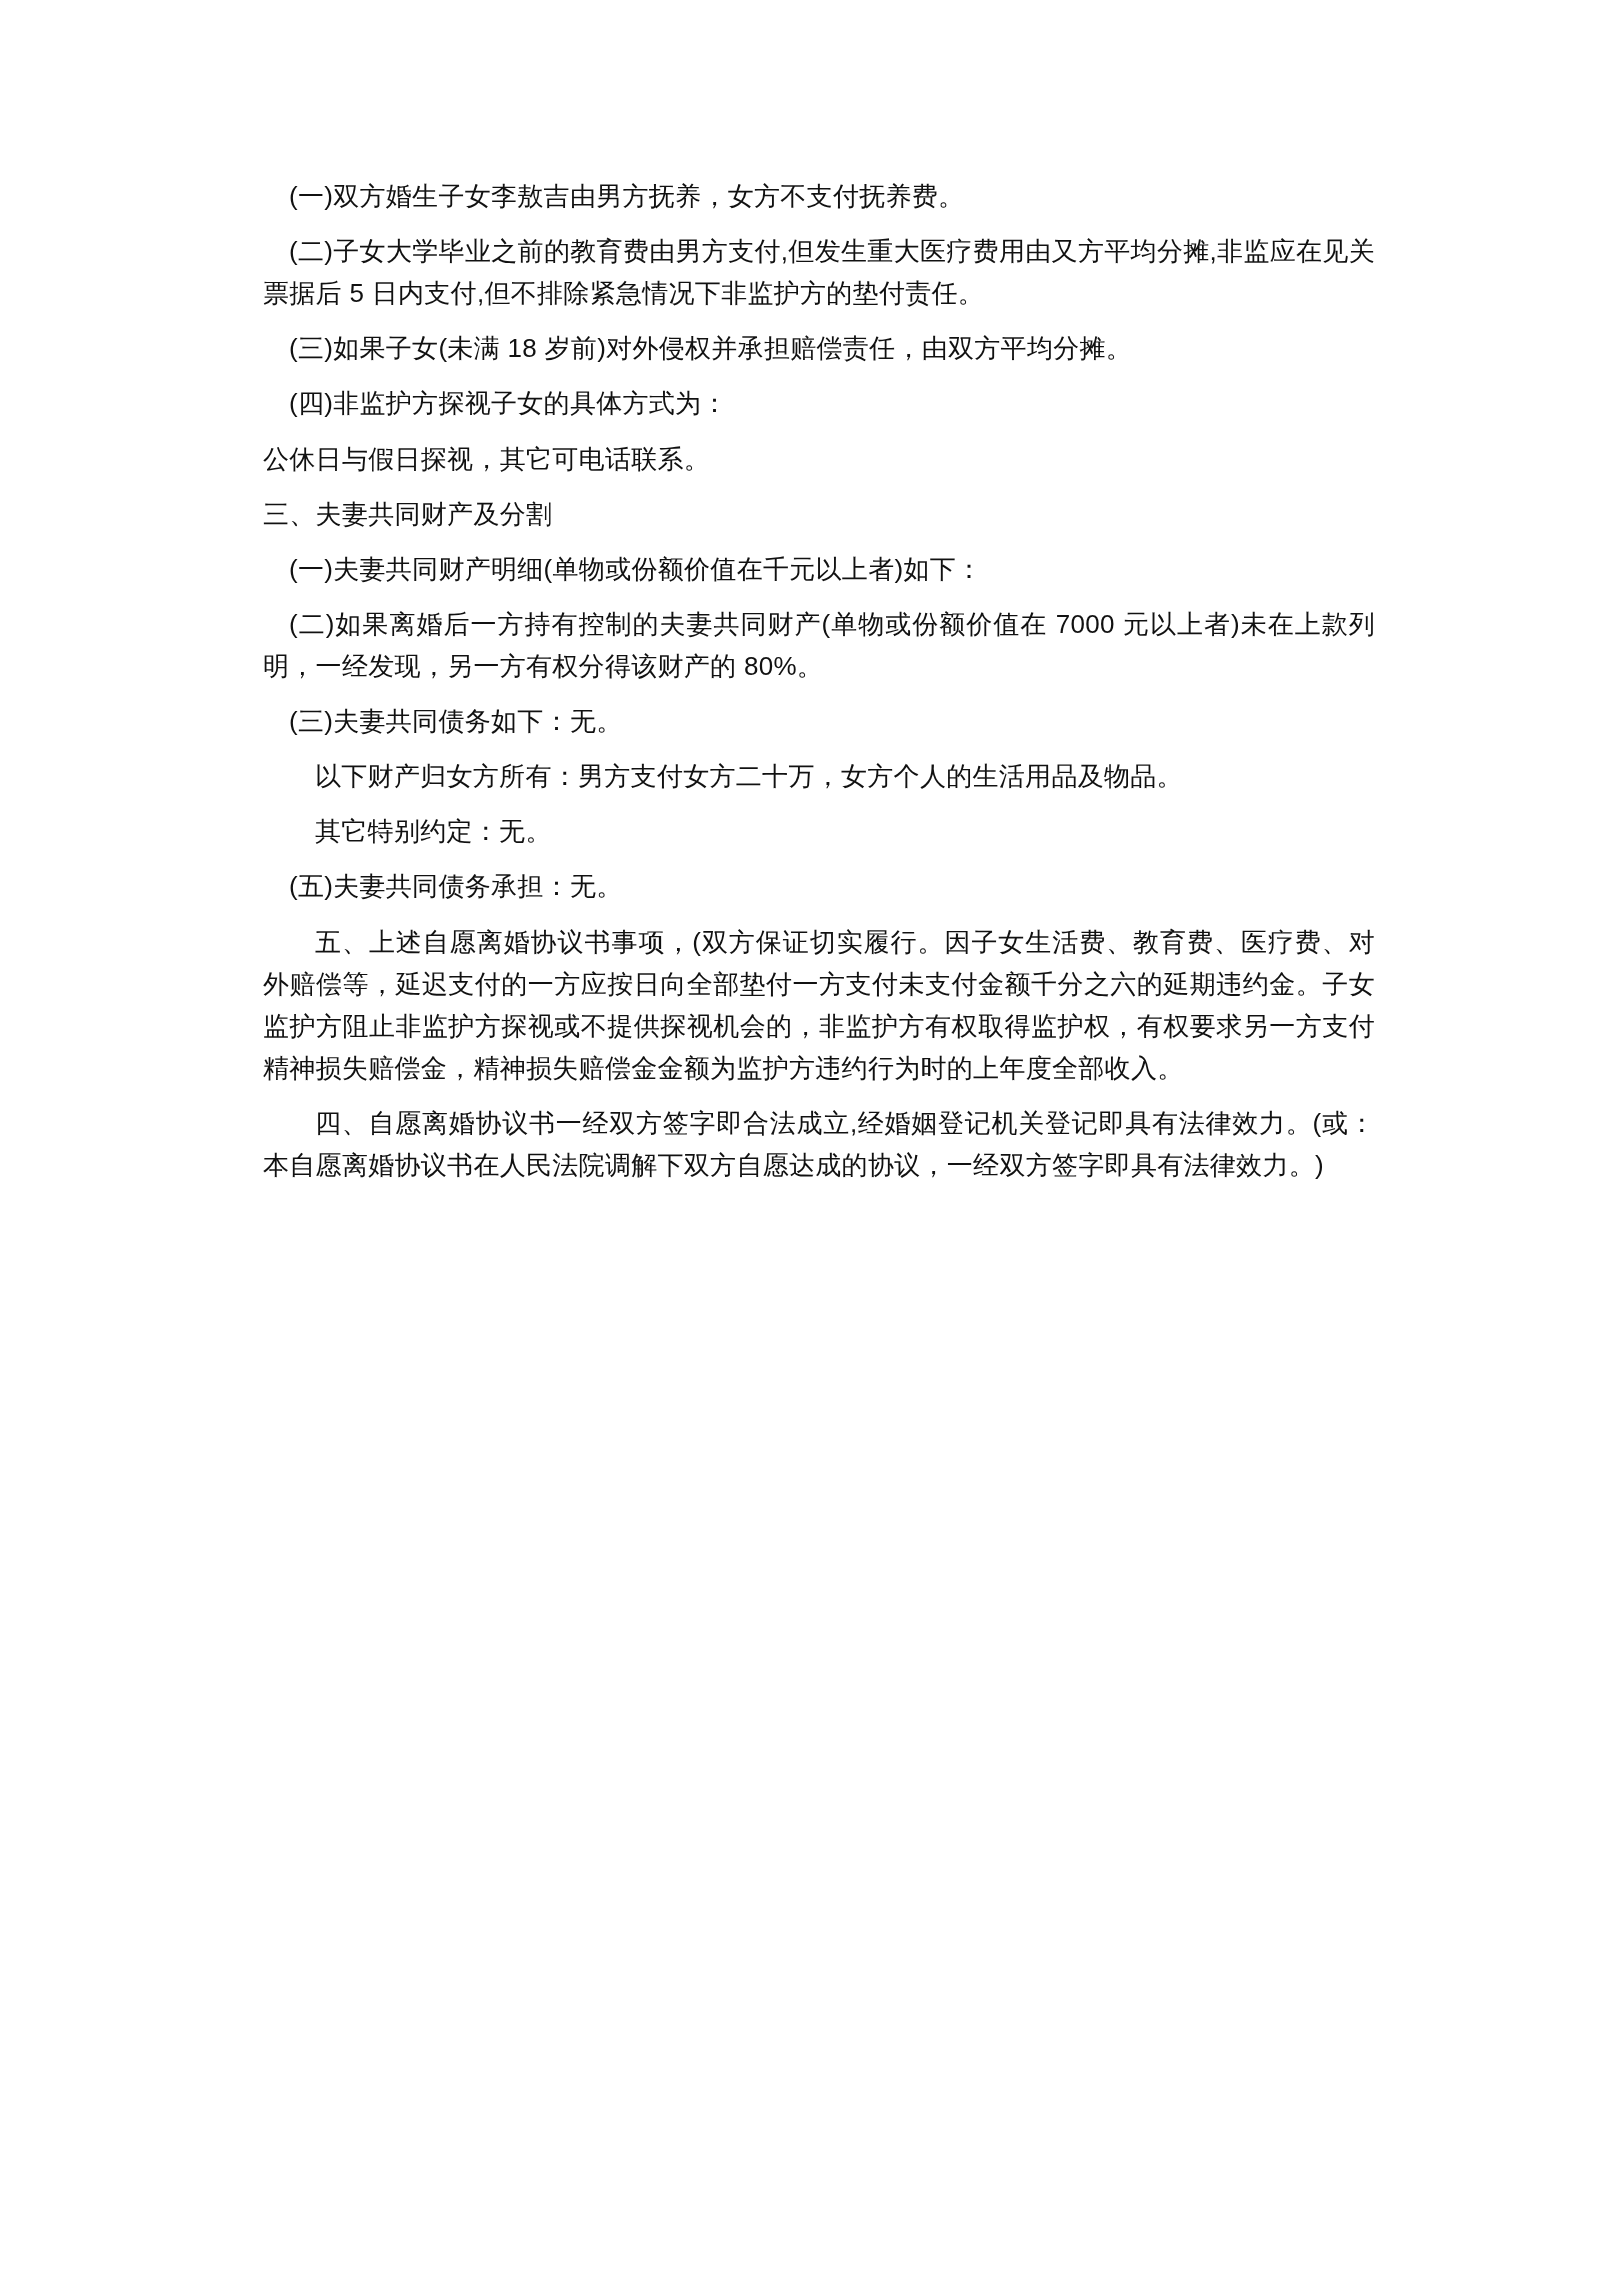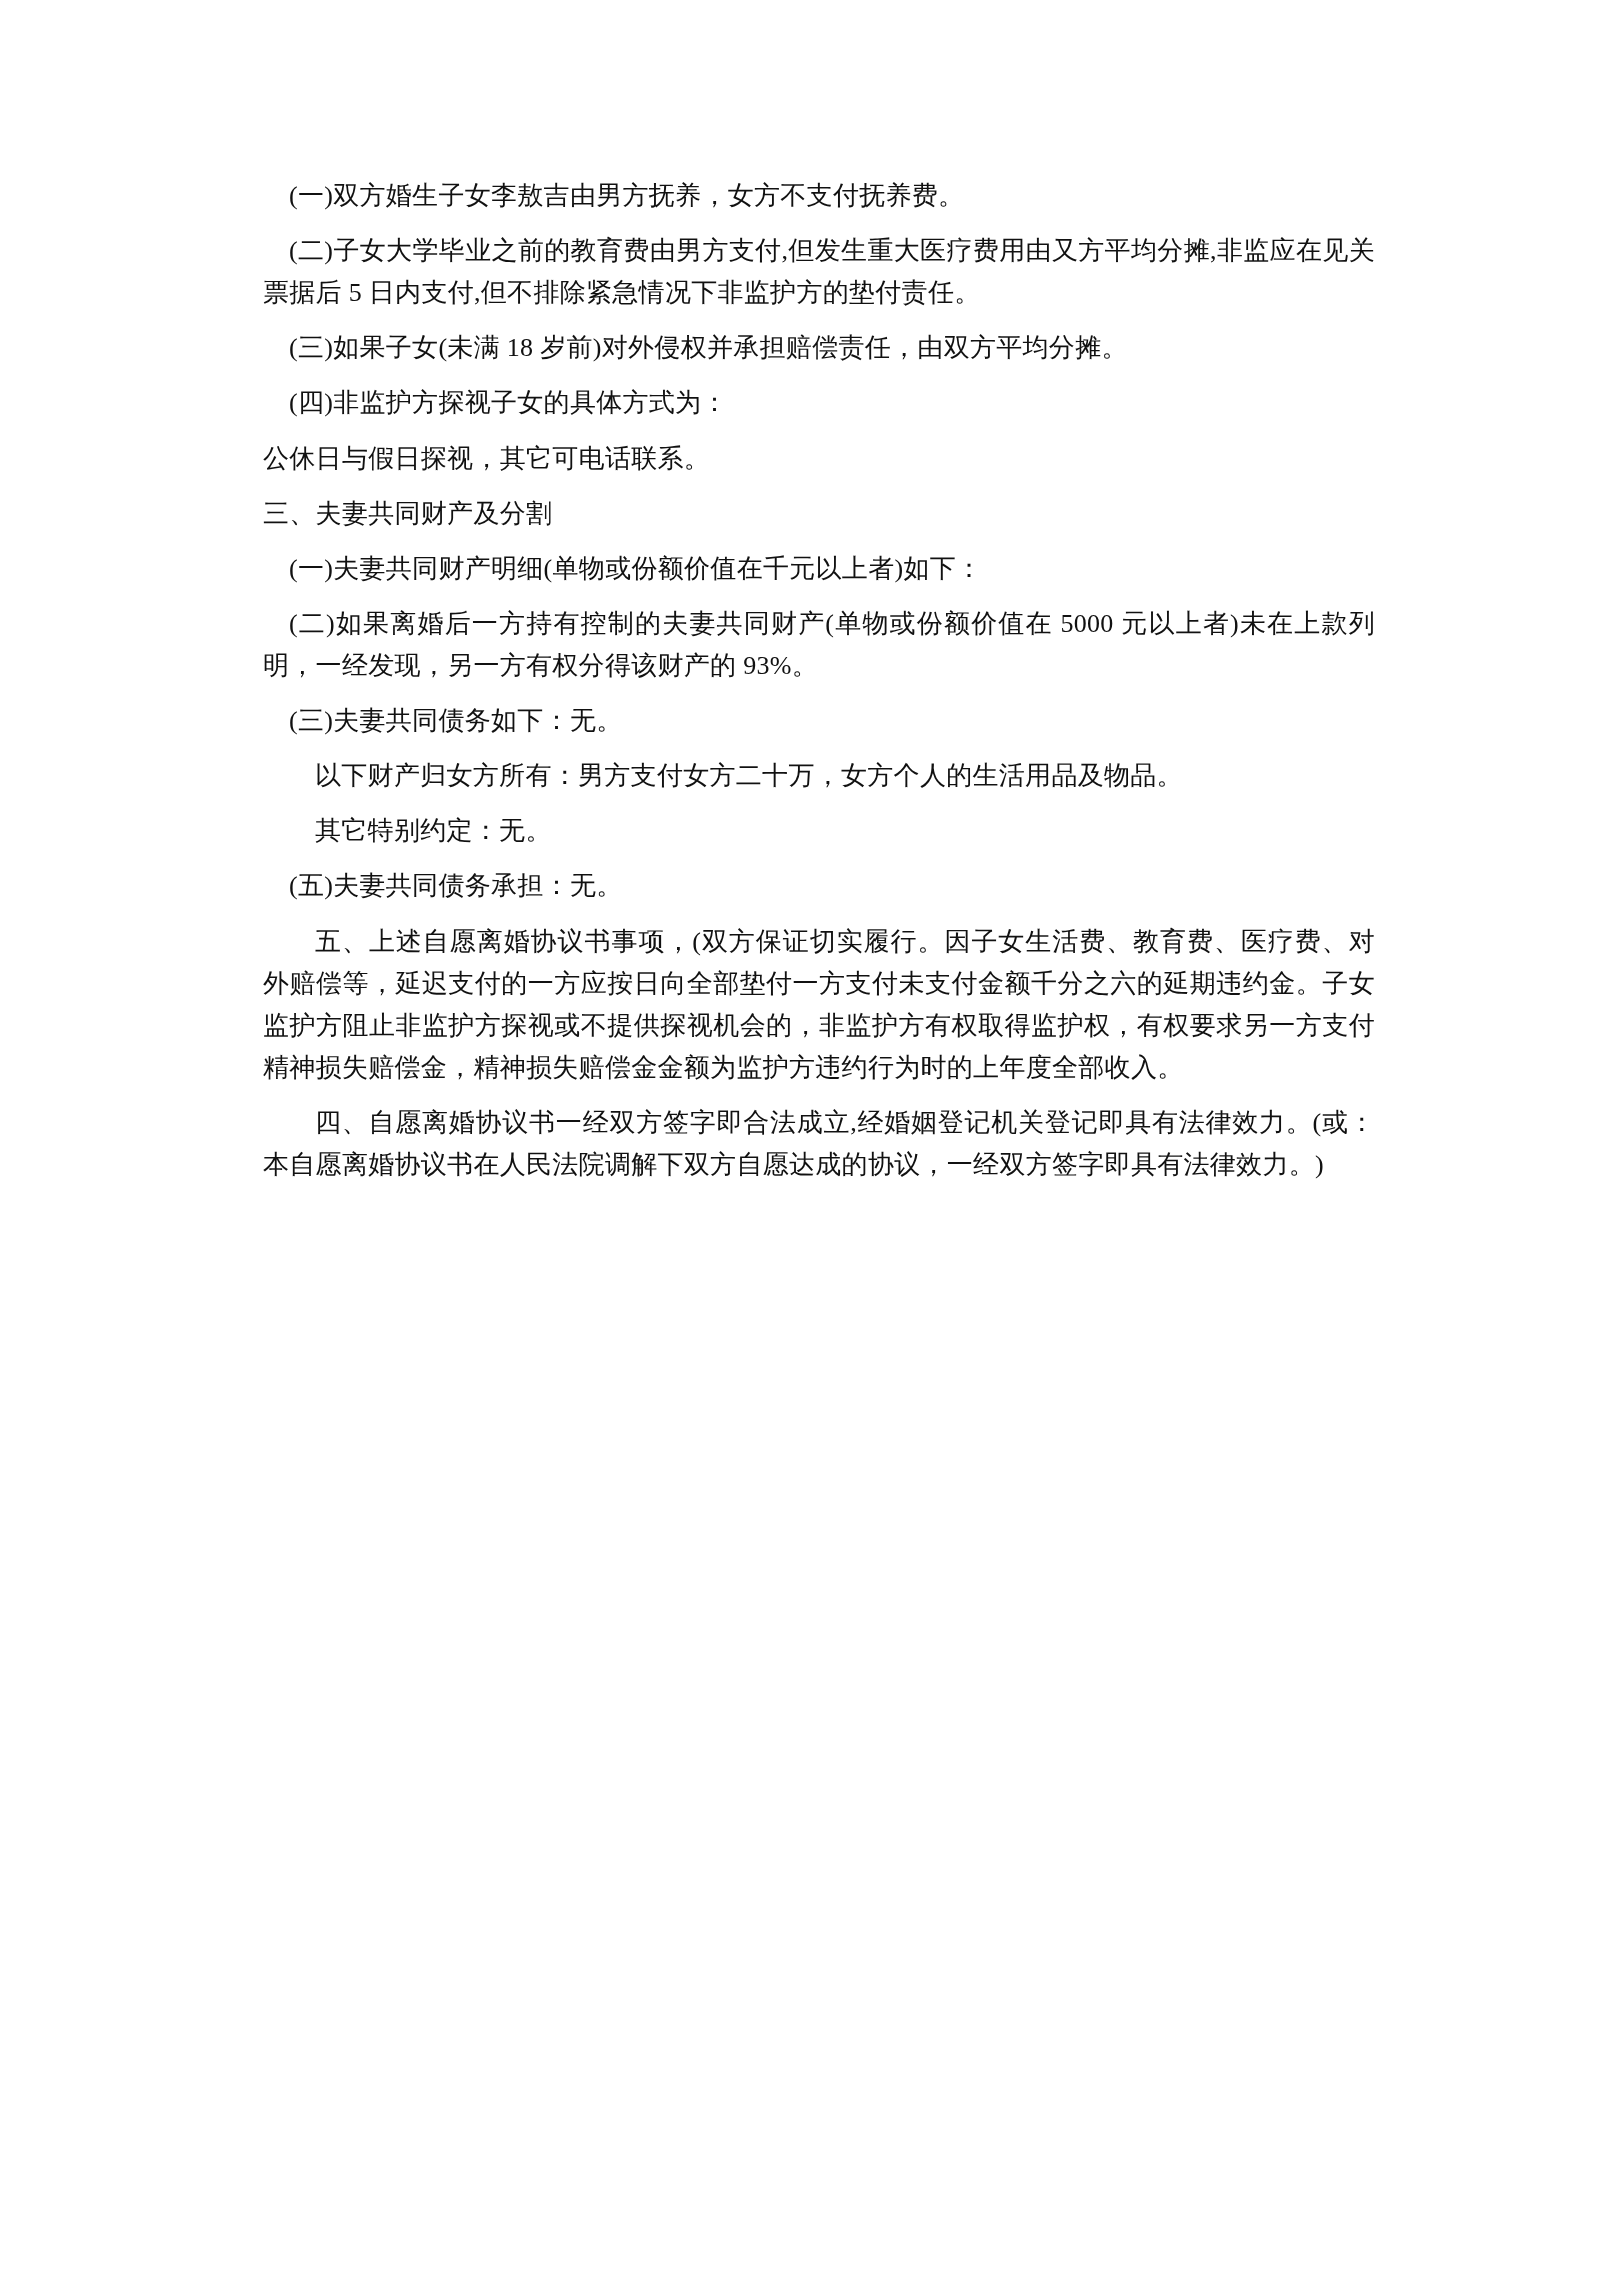--- a/index.html
+++ b/index.html
@@ -6,21 +6,21 @@
     margin: 0;
     padding: 0;
     background: #ffffff;
   }
   .page {
     position: relative;
     width: 1623px;
     height: 2295px;
     background: #ffffff;
     box-sizing: border-box;
-    font-family: Liberation Serif, serif;
+    font-family: Liberation Sans, sans-serif;
     color: #111111;
     overflow: hidden;
     border-radius: 19px;
   }
   .content {
     position: absolute;
     left: 263px;
     top: 175px;
     width: 1112px;
   }
@@ -49,21 +49,21 @@
 
 <div class="page">
   <div class="content">
     <p class="ind1">(一)双方婚生子女李敖吉由男方抚养，女方不支付抚养费。</p>
     <p class="ind1">(二)子女大学毕业之前的教育费由男方支付,但发生重大医疗费用由又方平均分摊,非监应在见关票据后 5 日内支付,但不排除紧急情况下非监护方的垫付责任。</p>
     <p class="ind1">(三)如果子女(未满 18 岁前)对外侵权并承担赔偿责任，由双方平均分摊。</p>
     <p class="ind1">(四)非监护方探视子女的具体方式为：</p>
     <p class="noind">公休日与假日探视，其它可电话联系。</p>
     <p class="noind">三、夫妻共同财产及分割</p>
     <p class="ind1">(一)夫妻共同财产明细(单物或份额价值在千元以上者)如下：</p>
-    <p class="ind1">(二)如果离婚后一方持有控制的夫妻共同财产(单物或份额价值在 5000 元以上者)未在上款列明，一经发现，另一方有权分得该财产的 93%。</p>
+    <p class="ind1">(二)如果离婚后一方持有控制的夫妻共同财产(单物或份额价值在 7000 元以上者)未在上款列明，一经发现，另一方有权分得该财产的 80%。</p>
     <p class="ind1">(三)夫妻共同债务如下：无。</p>
     <p class="ind2">以下财产归女方所有：男方支付女方二十万，女方个人的生活用品及物品。</p>
     <p class="ind2">其它特别约定：无。</p>
     <p class="ind1">(五)夫妻共同债务承担：无。</p>
     <p class="ind2">五、上述自愿离婚协议书事项，(双方保证切实履行。因子女生活费、教育费、医疗费、对外赔偿等，延迟支付的一方应按日向全部垫付一方支付未支付金额千分之六的延期违约金。子女监护方阻止非监护方探视或不提供探视机会的，非监护方有权取得监护权，有权要求另一方支付精神损失赔偿金，精神损失赔偿金金额为监护方违约行为时的上年度全部收入。</p>
     <p class="ind2">四、自愿离婚协议书一经双方签字即合法成立,经婚姻登记机关登记即具有法律效力。(或：本自愿离婚协议书在人民法院调解下双方自愿达成的协议，一经双方签字即具有法律效力。)</p>
   </div>
 </div>
 
 

